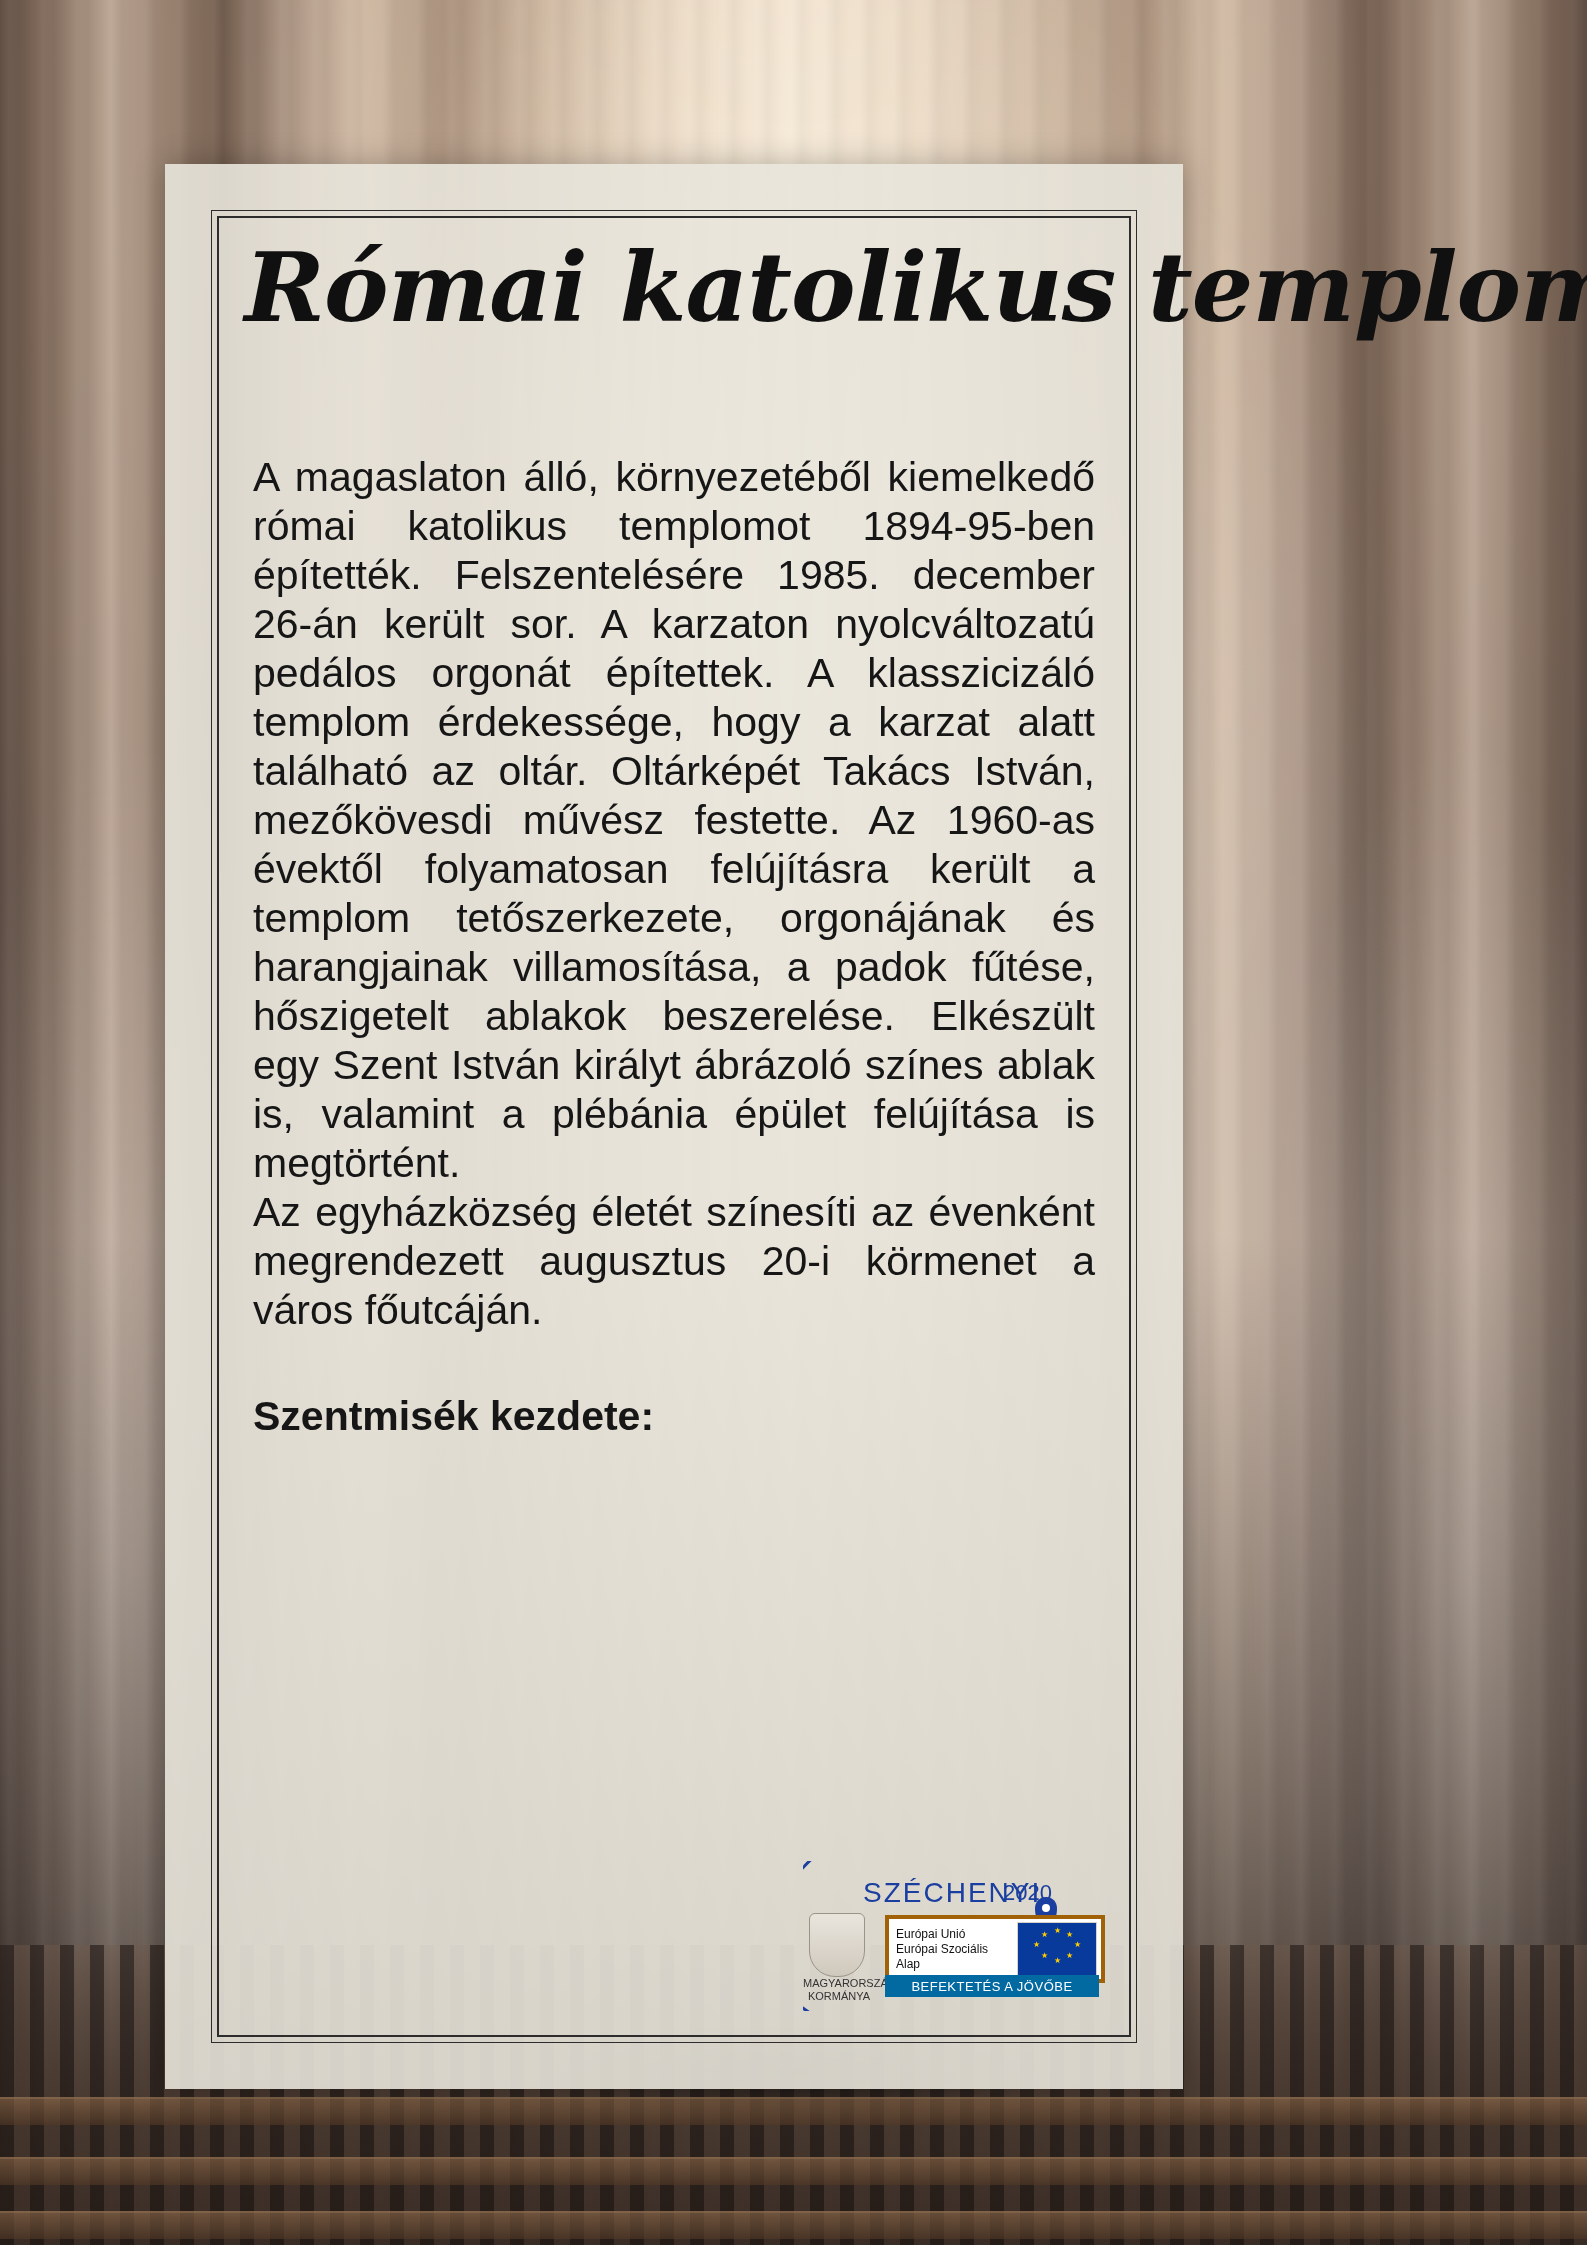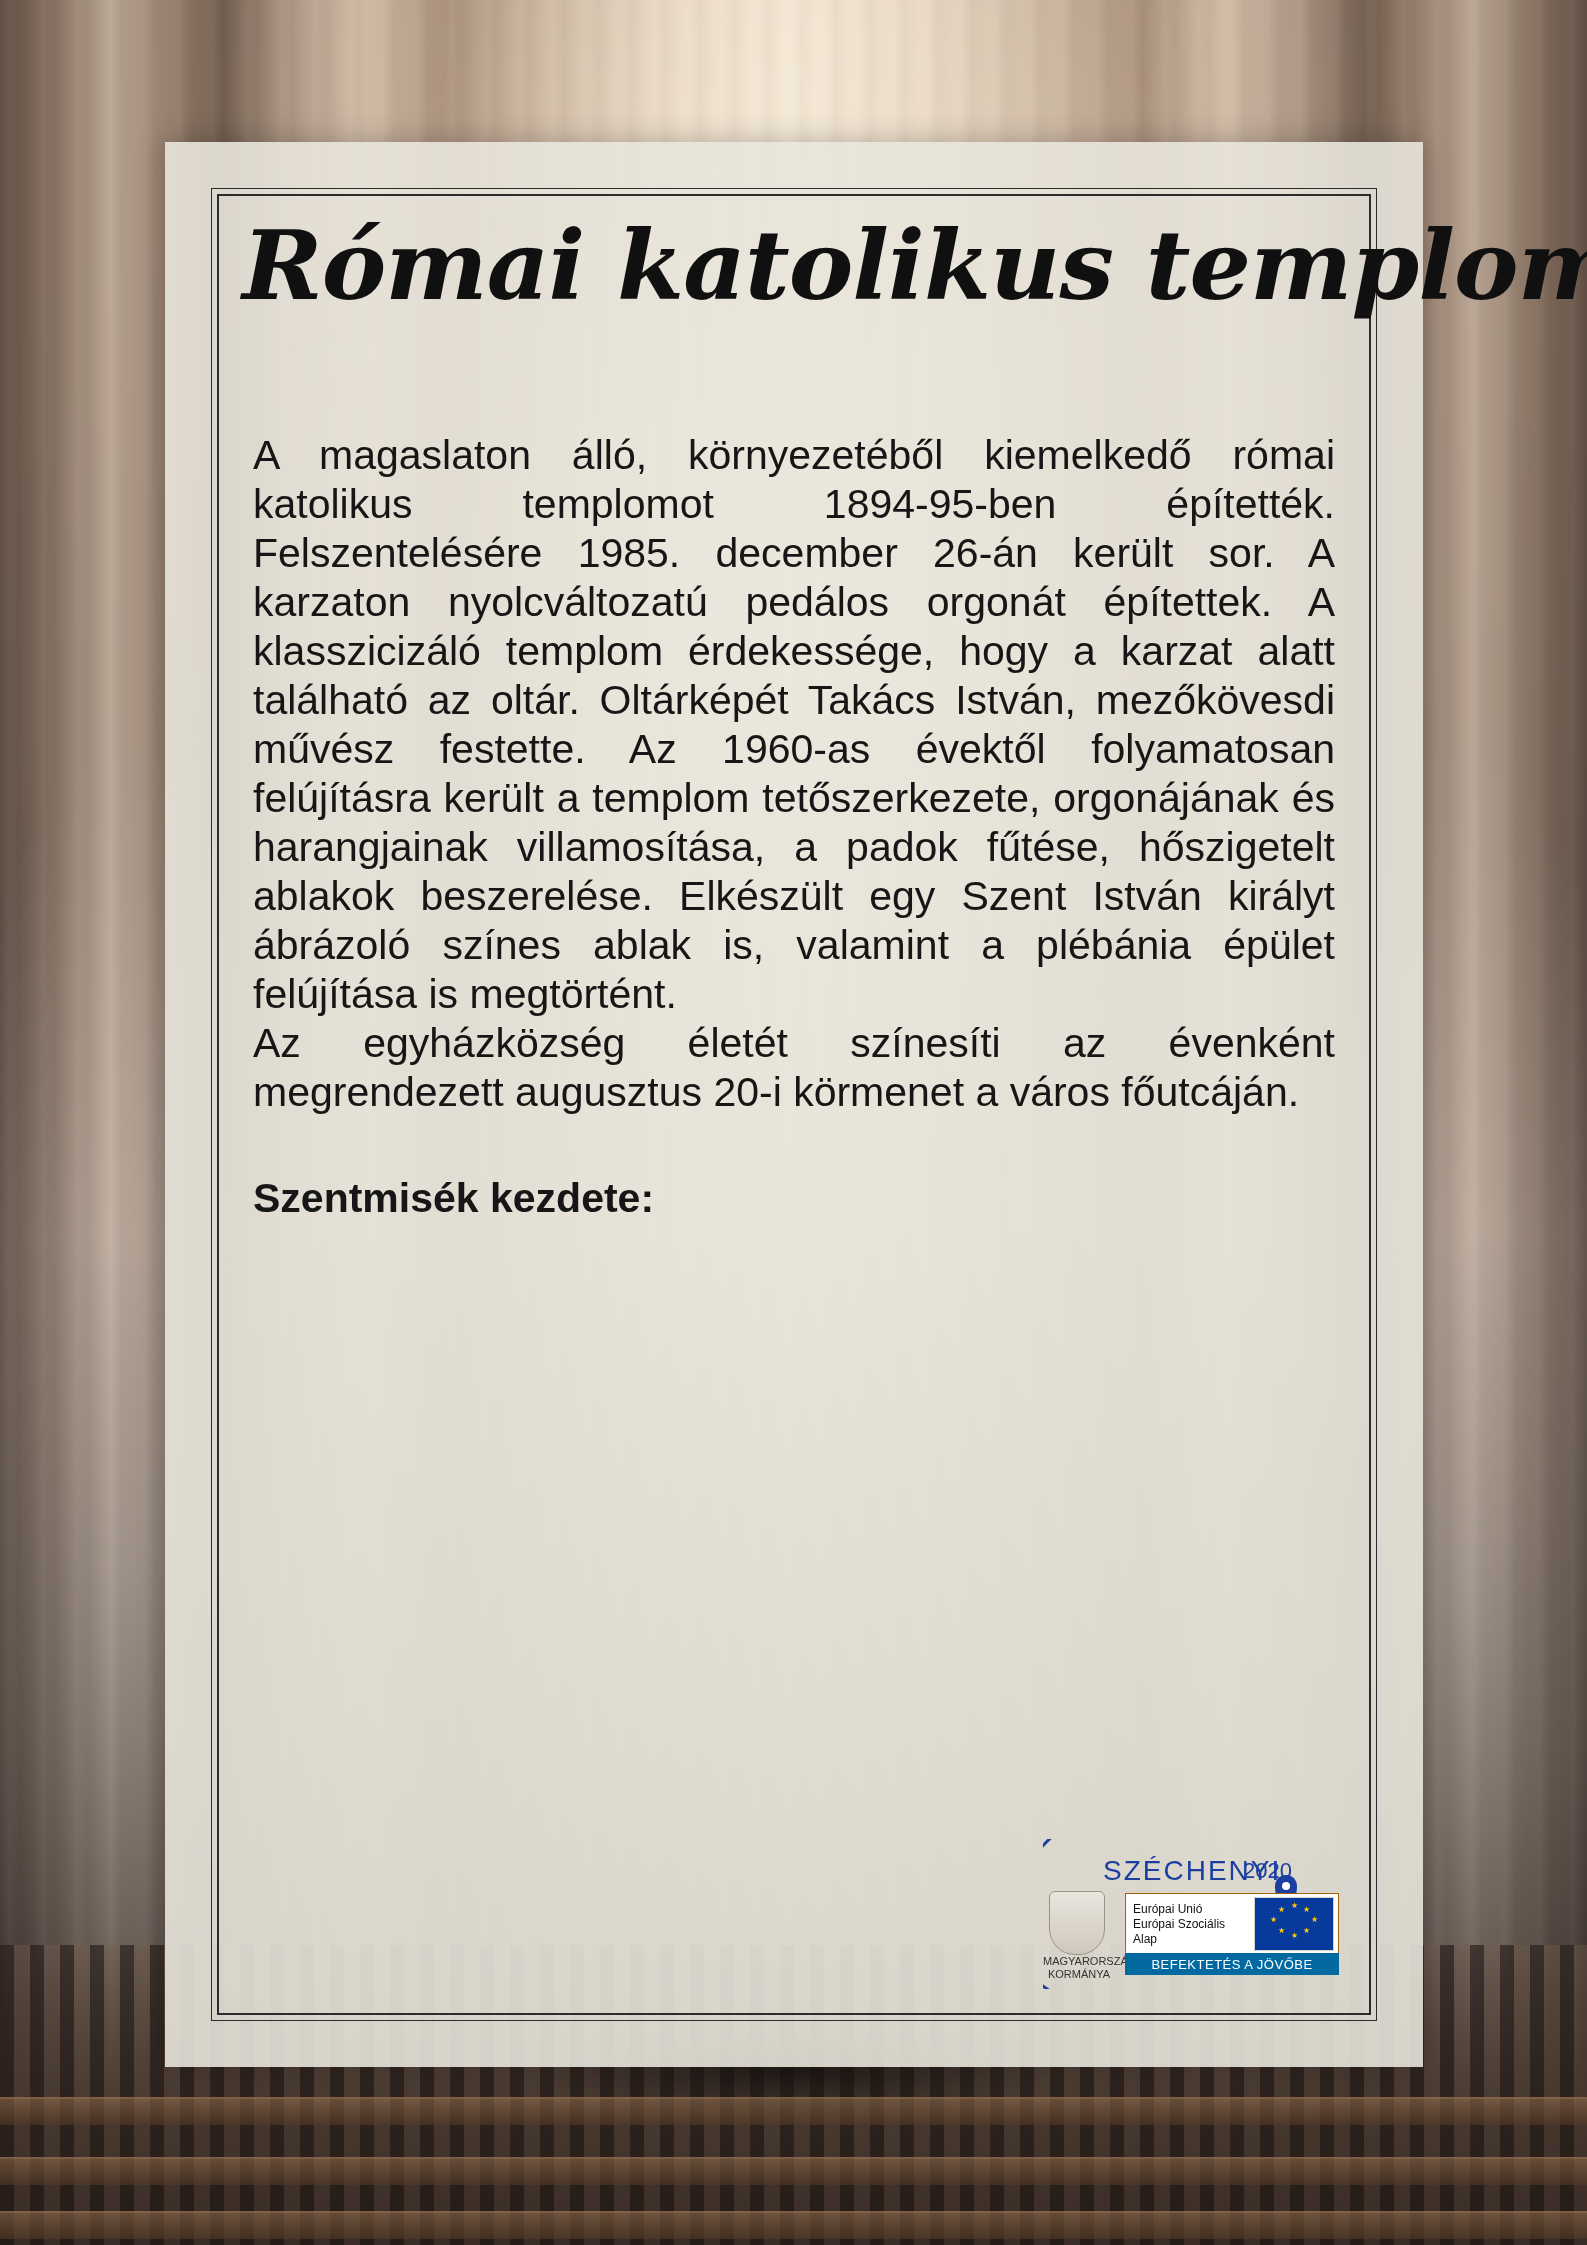--- a/index.html
+++ b/index.html
@@ -74,22 +74,22 @@
     left: 0; right: 0;
     height: 26px;
     background: linear-gradient(to bottom, rgba(150,112,78,0.55), rgba(80,56,38,0.65));
     border-top: 2px solid rgba(190,150,110,0.45);
   }
 
   
   #poster {
     position: absolute;
     left: 165px;
-    top: 142px;
-    width: 1258px;
+    top: 164px;
+    width: 1018px;
     height: 1925px;
     background: rgba(232, 228, 218, 0.90);
     box-shadow: 0 0 28px rgba(0,0,0,0.25);
   }
   #poster-inner-border {
     position: absolute;
     left: 52px;
     top: 52px;
     right: 52px;
     bottom: 52px;
@@ -232,21 +232,21 @@
     color: #333;
     font-family: "Liberation Sans", sans-serif;
   }
   #eu-box {
     position: absolute;
     left: 82px;
     top: 54px;
     width: 212px;
     height: 60px;
     background: #ffffff;
-    border: 1px solid #a16207;
+    border: 4px solid #a16207;
     display: flex;
     align-items: center;
   }
   #eu-text {
     font-size: 12px;
     line-height: 1.25;
     color: #111;
     padding-left: 7px;
     flex: 1;
     font-family: "Liberation Sans", sans-serif;

